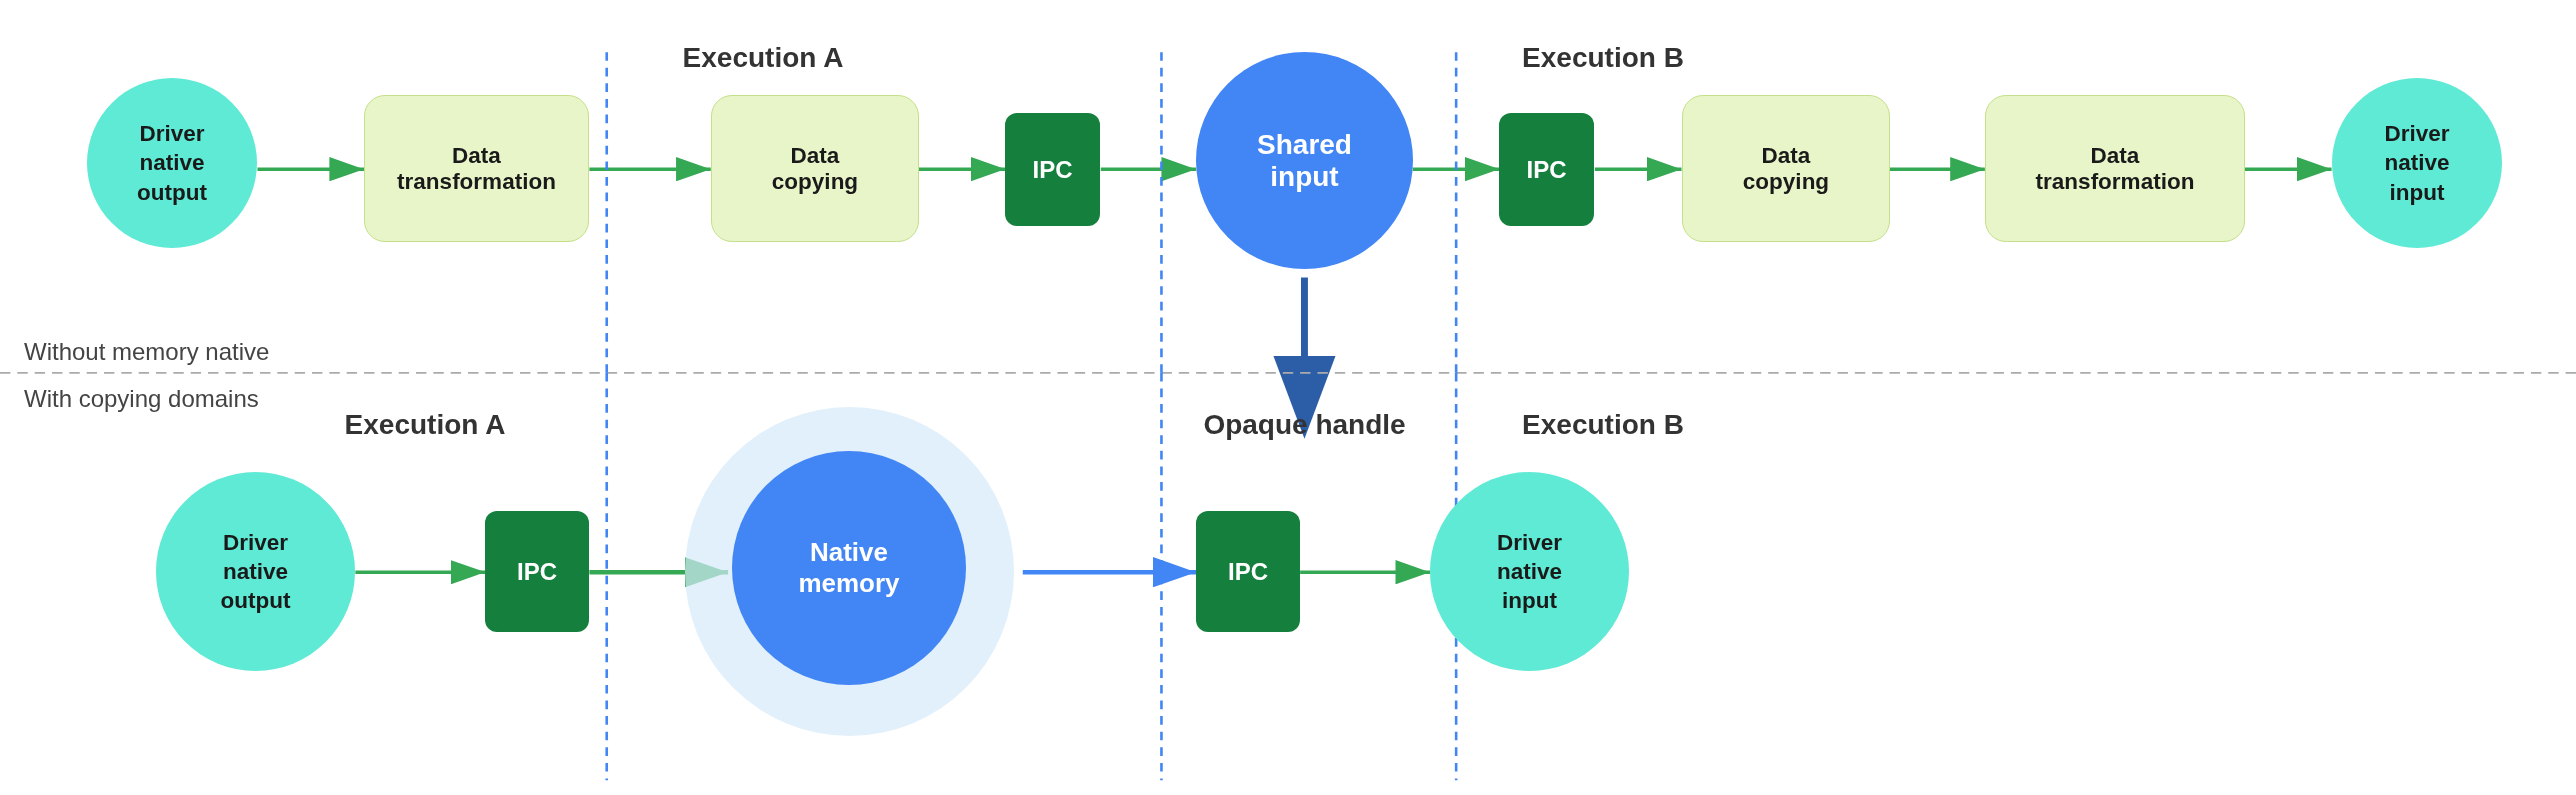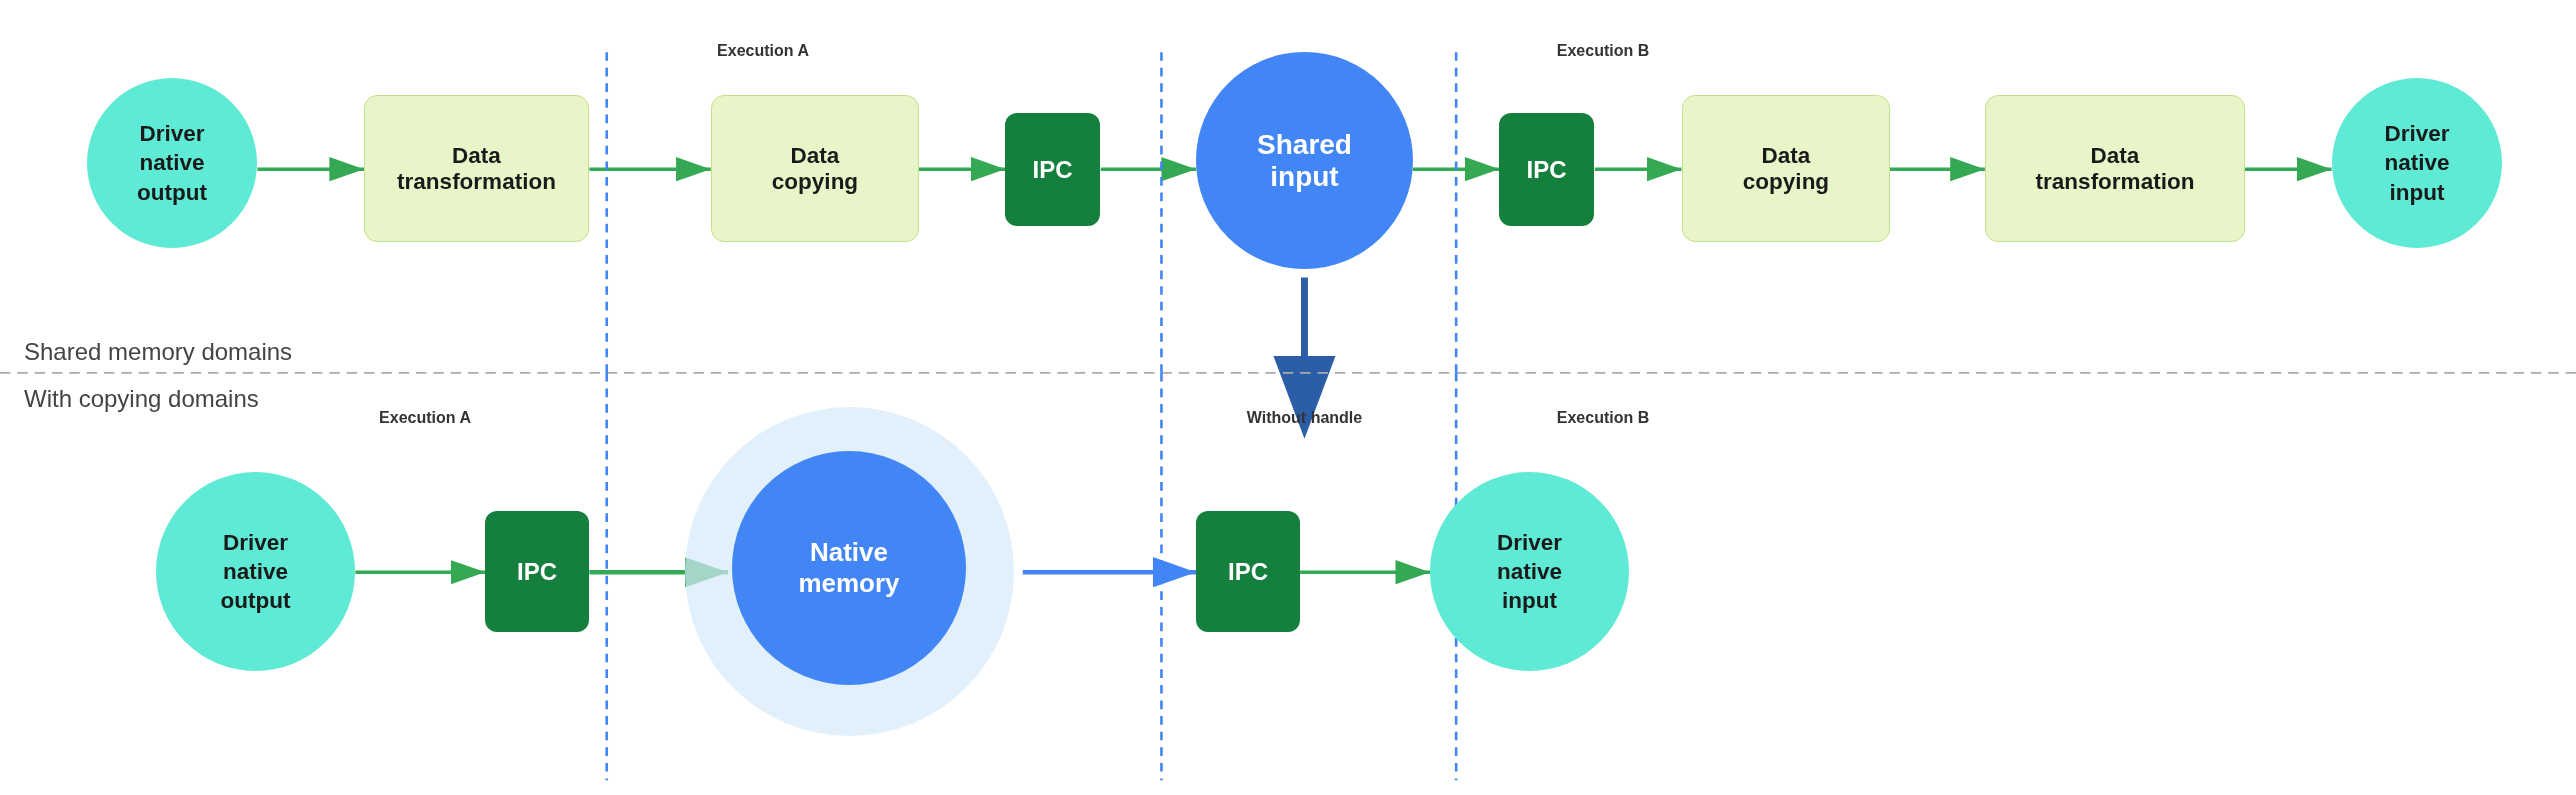--- a/index.html
+++ b/index.html
@@ -22,21 +22,21 @@
     .section-label {
       position: absolute;
       font-size: 24px;
       color: #444;
       font-weight: 400;
     }
 
     
     .exec-label {
       position: absolute;
-      font-size: 16px;
+      font-size: 28px;
       font-weight: 700;
       color: #333;
       text-align: center;
     }
 
     
     .node {
       position: absolute;
       display: flex;
       align-items: center;
@@ -45,21 +45,21 @@
     }
 
     
     .circle-node {
       border-radius: 50%;
       font-weight: 700;
     }
 
     
     .rect-node {
-      border-radius: 13px;
+      border-radius: 21px;
       font-weight: 700;
     }
 
     
     .light-blue { background: #5eead4; color: #1a1a1a; }
     .light-green { background: #e8f5c8; color: #1a1a1a; border: 1.7px solid #c5e08a; }
     .green { background: #15803d; color: #fff; }
     .blue-circle { background: #4285F4; color: #fff; }
 
     svg.arrows-layer {
@@ -120,21 +120,21 @@
 
     <line x1="410" y1="660" x2="560" y2="660" stroke="#34a853" stroke-width="4" marker-end="url(#arrowhead-green)"></line>
 
     <line x1="680" y1="660" x2="840" y2="660" stroke="#34a853" stroke-width="5" marker-end="url(#arrowhead-green)"></line>
 
     <line x1="1180" y1="660" x2="1380" y2="660" stroke="#4285F4" stroke-width="5" marker-end="url(#arrowhead-blue)"></line>
 
     <line x1="1500" y1="660" x2="1650" y2="660" stroke="#34a853" stroke-width="4" marker-end="url(#arrowhead-green)"></line>
   </svg>
 
-  <div class="section-label" style="left: 24px; top: 338px;">Shared memory domains</div>
+  <div class="section-label" style="left: 24px; top: 338px;">Without memory native</div>
 
   <div class="section-label" style="left: 24px; top: 385px;">With copying domains</div>
 
   <div class="exec-label" style="left: 633px; top: 42px; width: 260px;">Execution A</div>
 
   <div class="exec-label" style="left: 1473px; top: 42px; width: 260px;">Execution B</div>
 
   <div class="node circle-node light-blue" style="left: 87px; top: 78px; width: 170px; height: 170px; font-size: 22.5px; font-weight: 700; line-height: 1.3;">
     <span style="white-space: pre-line;">Driver
 native
@@ -175,21 +175,21 @@
   </div>
 
   <div class="node circle-node light-blue" style="left: 2332px; top: 78px; width: 170px; height: 170px; font-size: 22.5px; font-weight: 700; line-height: 1.3;">
     <span style="white-space: pre-line;">Driver
 native
 input</span>
   </div>
 
   <div class="exec-label" style="left: 295px; top: 409px; width: 260px;">Execution A</div>
 
-  <div class="exec-label" style="left: 1196px; top: 409px; width: 217px; text-align: center;">Without handle</div>
+  <div class="exec-label" style="left: 1196px; top: 409px; width: 217px; text-align: center;">Opaque handle</div>
 
   <div class="exec-label" style="left: 1473px; top: 409px; width: 260px;">Execution B</div>
 
   <div class="node circle-node light-blue" style="left: 156px; top: 472px; width: 199px; height: 199px; font-size: 22.5px; font-weight: 700; line-height: 1.3;">
     <span style="white-space: pre-line;">Driver
 native
 output</span>
   </div>
 
   <div class="node rect-node green" style="left: 485px; top: 511px; width: 104px; height: 121px; font-size: 24px; border-radius: 12px;">

